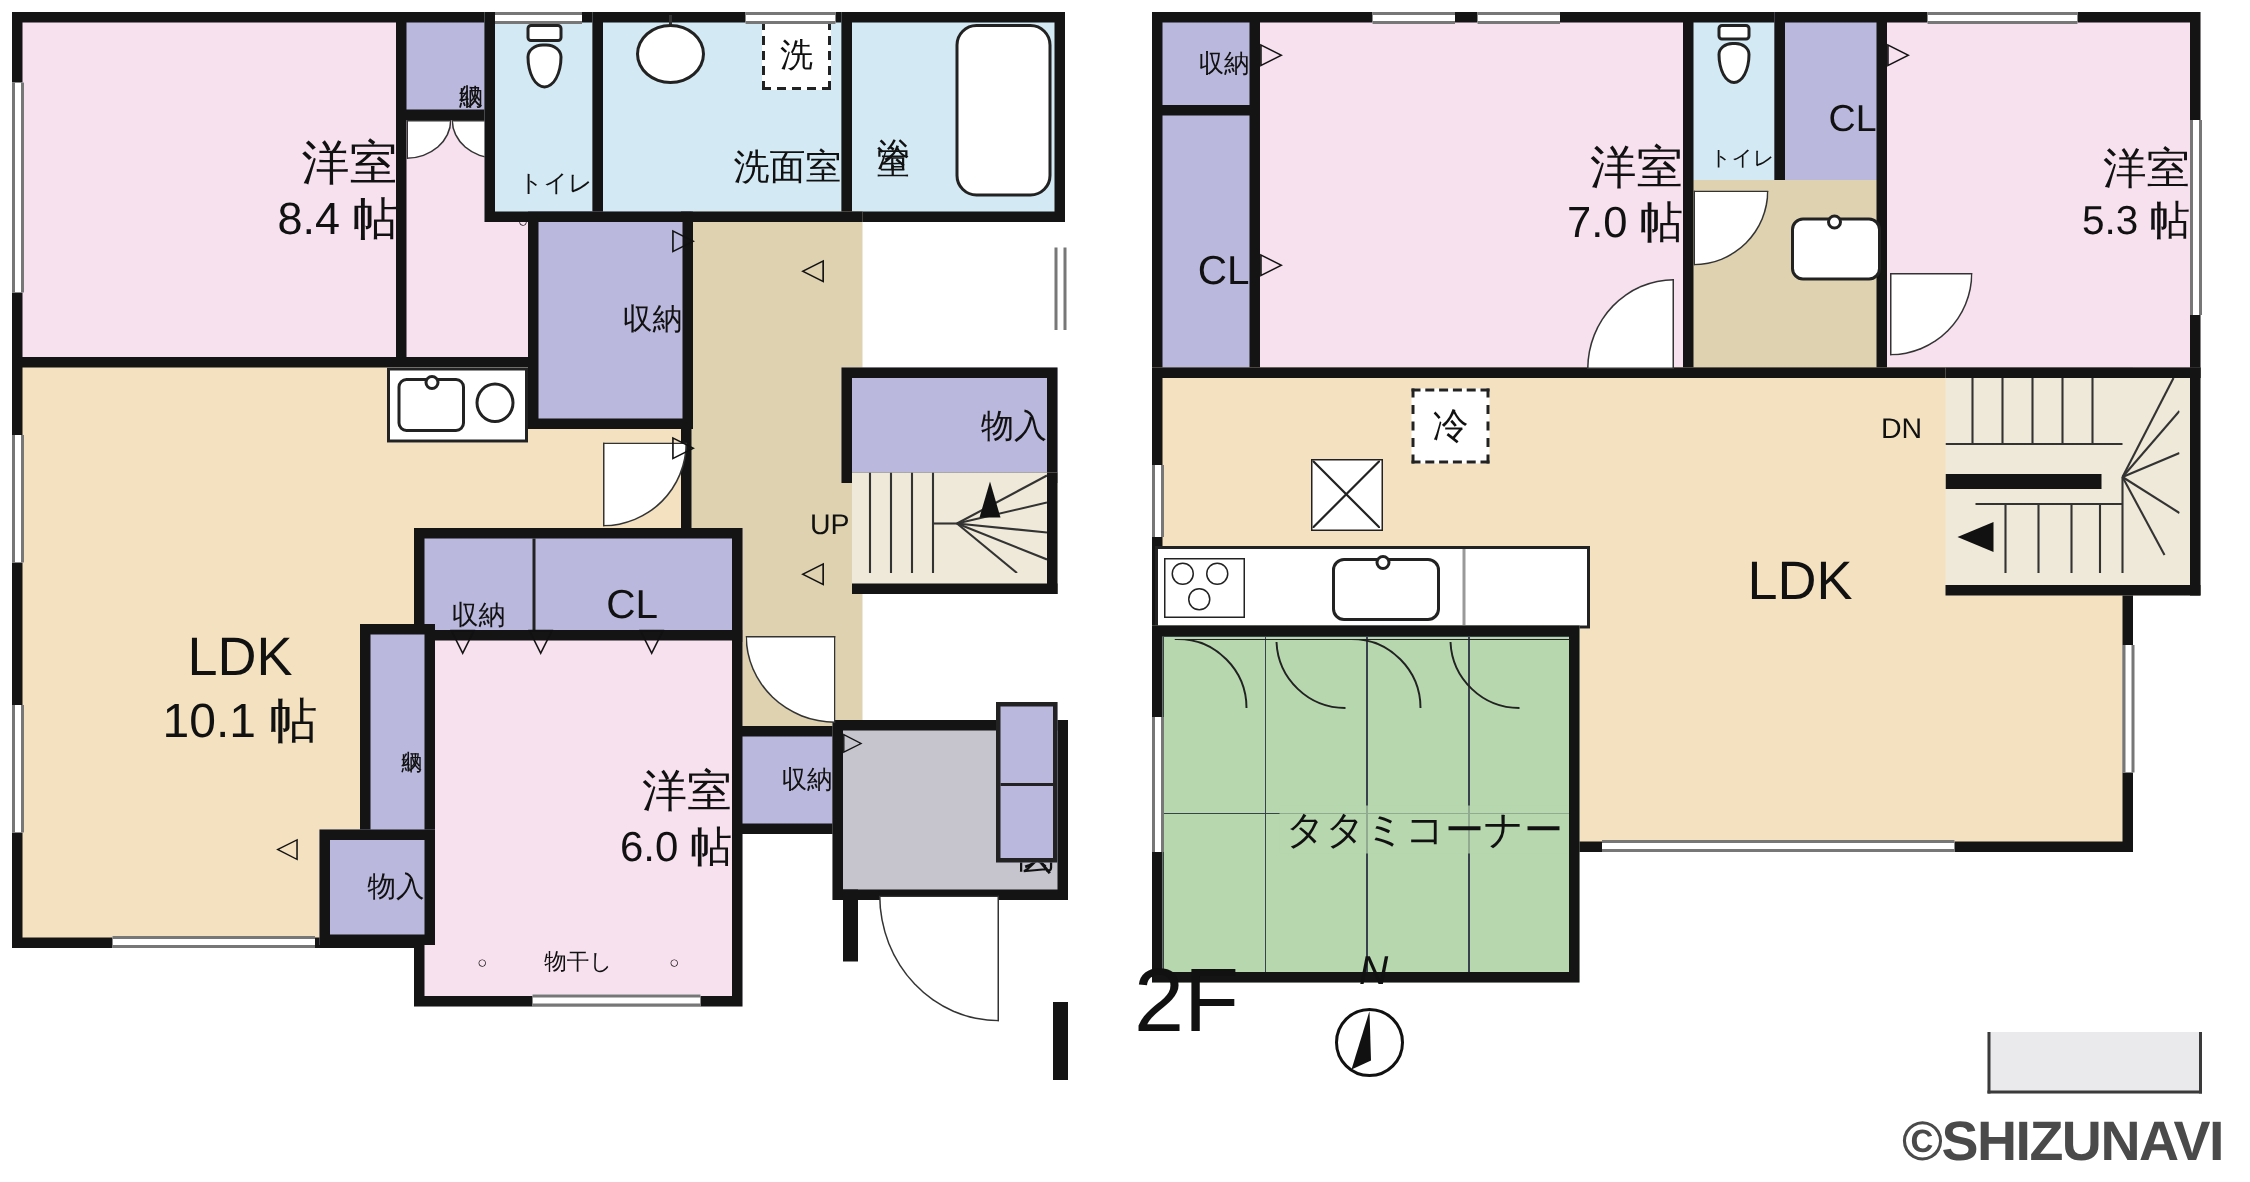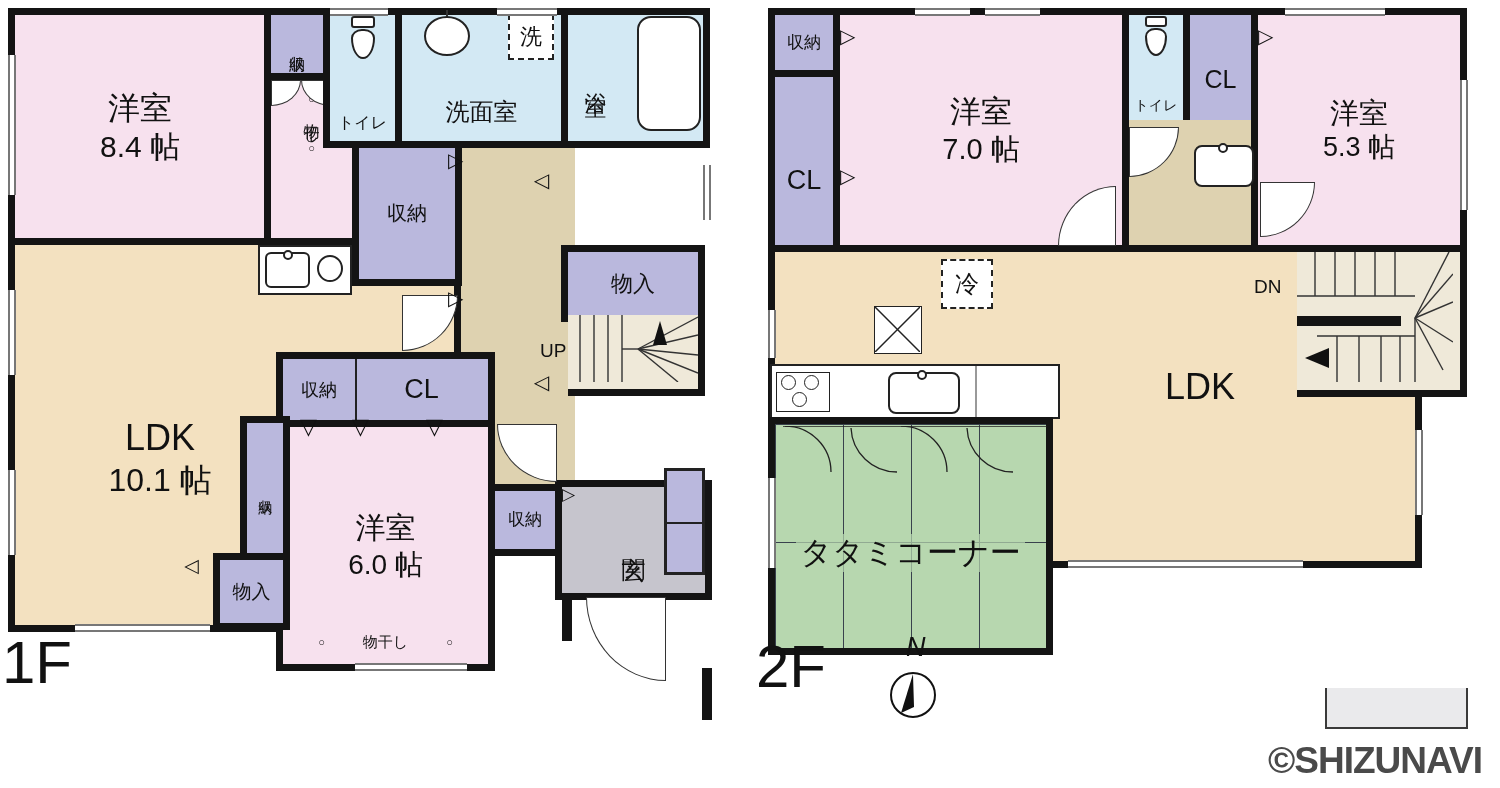--- a/index.html
+++ b/index.html
@@ -1,20 +1,20 @@
 <!DOCTYPE html>
 <html><head>
 <meta charset="utf-8">
 <style>
   html,body{margin:0;padding:0;background:#fff;}
   body{font-family:"Liberation Sans","DejaVu Sans",sans-serif;color:#111;}
   #plan{position:relative;width:1500px;height:788px;background:#fff;overflow:hidden;}
   .abs{position:absolute;box-sizing:border-box;}
   .rm{position:absolute;box-sizing:border-box;border:7px solid #141414;
-      display:flex;flex-direction:column;align-items:center;justify-content:center;
+      display:flex;flex-direction:column;align-items:flex-end;justify-content:center;
       text-align:center;line-height:1.25;}
   .pink{background:#f7e1ee}.pur{background:#bab8dd}.blu{background:#d3e9f4}
   .bei{background:#f3e1c0}.hall{background:#ded2b0}.grn{background:#b7d7af}
   .gry{background:#c6c5cd}.bal{background:#eaeaec}.crm{background:#efe9d9}
   .vt{writing-mode:vertical-rl;text-orientation:upright;letter-spacing:3px;}
   .win{position:absolute;background:#fff;box-sizing:border-box;}
   .winh{border-top:2px solid #777;border-bottom:2px solid #777;height:8px;}
   .winv{border-left:2px solid #777;border-right:2px solid #777;width:8px;}
   .arc{position:absolute;background:#fff;border:1.5px solid #333;box-sizing:border-box;}
   .tri{position:absolute;color:#111;line-height:1;}
@@ -166,21 +166,20 @@
   <span class="tri" style="left:300px;top:416px;font-size:22px">▽</span>
   <span class="tri" style="left:352px;top:416px;font-size:22px">▽</span>
   <span class="tri" style="left:426px;top:416px;font-size:22px">▽</span>
   <span class="tri" style="left:448px;top:150px;font-size:20px">▷</span>
   <span class="tri" style="left:448px;top:288px;font-size:20px">▷</span>
   <span class="tri" style="left:534px;top:170px;font-size:20px">◁</span>
   <span class="tri" style="left:534px;top:372px;font-size:20px">◁</span>
   <span class="tri" style="left:184px;top:556px;font-size:19px">◁</span>
   <span class="tri" style="left:562px;top:486px;font-size:17px">▷</span>
 
-  <span class="floorlbl" style="left:2px;top:628px">1F</span>
 
   <div class="rm pink" style="left:833px;top:8px;width:296px;height:244px">
     <span style="font-size:31px">洋室</span>
     <span style="font-size:29px">7.0 帖</span>
   </div>
 
   <div class="rm pur" style="left:768px;top:8px;width:72px;height:69px">
     <span style="font-size:17px">収納</span>
   </div>
   <div class="rm pur" style="left:768px;top:70px;width:72px;height:182px">
@@ -227,21 +226,21 @@
     <div style="position:absolute;left:203px;top:0;width:2px;height:100%;background:#999"></div>
   </div>
   <div class="fix" style="left:776px;top:372px;width:54px;height:40px;border-width:1.5px"></div>
   <div class="fix" style="left:781px;top:375px;width:15px;height:15px;border-radius:50%;border-width:1.5px"></div>
   <div class="fix" style="left:804px;top:375px;width:15px;height:15px;border-radius:50%;border-width:1.5px"></div>
   <div class="fix" style="left:792px;top:392px;width:15px;height:15px;border-radius:50%;border-width:1.5px"></div>
   <div class="fix" style="left:888px;top:372px;width:72px;height:42px;border-radius:8px"></div>
   <div class="fix" style="left:917px;top:370px;width:10px;height:10px;border-radius:50%"></div>
 
   <div class="rm grn grid-tatami" style="left:768px;top:417px;width:285px;height:238px">
-    <span style="font-size:31px;margin-top:34px;background:rgba(183,215,175,.7);padding:0 4px">タタミコーナー</span>
+    <span style="font-size:26px;margin-top:34px;background:rgba(183,215,175,.7);padding:0 4px">タタミコーナー</span>
     <svg class="abs" style="left:8px;top:2px" width="264" height="48" viewBox="0 0 264 48">
       <g stroke="#222" stroke-width="1.3" fill="none">
         <path d="M2,0 A46,46 0 0 1 48,46"></path>
           <path d="M114,46 A46,46 0 0 1 68,2"></path>
         <path d="M118,0 A46,46 0 0 1 164,46"></path>
           <path d="M230,46 A46,46 0 0 1 184,2"></path>
         <line x1="0" y1="0" x2="264" y2="0"></line>
       </g>
     </svg>
   </div>

